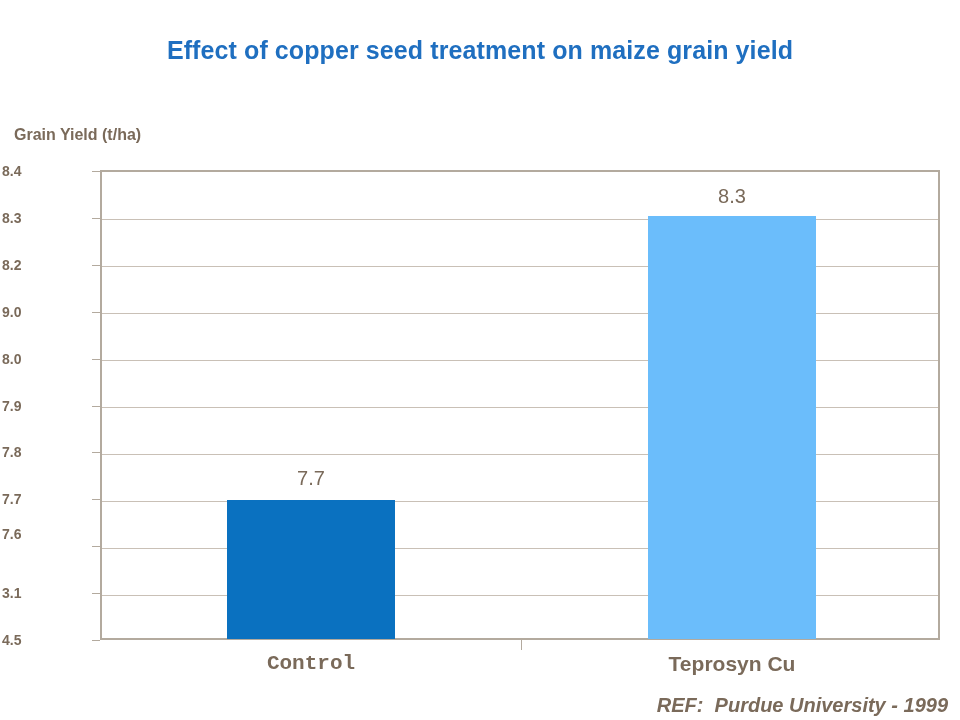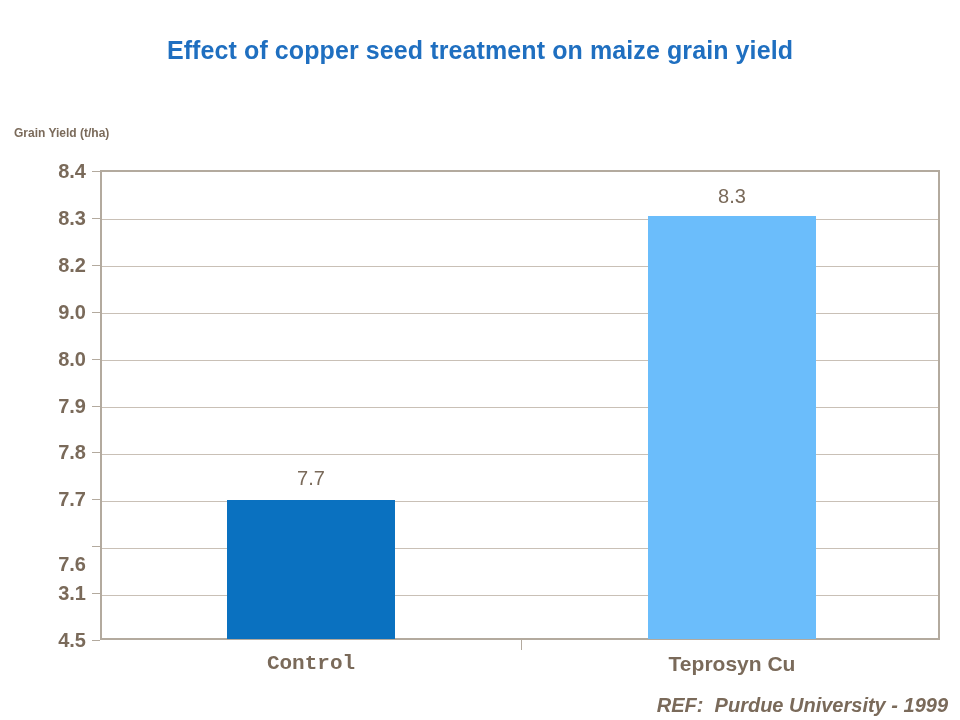--- a/index.html
+++ b/index.html
@@ -26,21 +26,21 @@
     font-weight: bold;
     color: #1f6fc0;
     letter-spacing: 0.1px;
   }
 
   
   .axis-title {
     position: absolute;
     left: 14px;
     top: 126px;
-    font-size: 12px;
+    font-size: 16px;
     font-weight: bold;
     color: #7a6a5a;
     white-space: nowrap;
   }
 
   
   .plot-frame {
     position: absolute;
     left: 100px;
     top: 170px;
@@ -80,22 +80,21 @@
     width: 8px;
     height: 1px;
     background: #b3aa9e;
   }
 
   
   .tick-label {
     position: absolute;
     right: 0;
     width: 84px;
-    text-align: right;
-    font-size: 20px;
+    font-size: 14px;
     font-weight: bold;
     color: #7a6a5a;
     transform: translateY(-50%);
     line-height: 1;
   }
   .ticklabels-wrap {
     position: absolute;
     left: 0;
     top: 0;
     width: 86px;
@@ -158,21 +157,21 @@
 
 <div class="ticklabels-wrap">
   <div class="tick-label" style="top:171px">8.4</div>
   <div class="tick-label" style="top:218px">8.3</div>
   <div class="tick-label" style="top:265px">8.2</div>
   <div class="tick-label" style="top:312px">9.0</div>
   <div class="tick-label" style="top:359px">8.0</div>
   <div class="tick-label" style="top:406px">7.9</div>
   <div class="tick-label" style="top:452px">7.8</div>
   <div class="tick-label" style="top:499px">7.7</div>
-  <div class="tick-label" style="top:564px">7.6</div>
+  <div class="tick-label" style="top:534px">7.6</div>
   <div class="tick-label" style="top:593px">3.1</div>
   <div class="tick-label" style="top:640px">4.5</div>
 </div>
 
 <div>
   <div class="tick-mark" style="top:171px"></div>
   <div class="tick-mark" style="top:218px"></div>
   <div class="tick-mark" style="top:265px"></div>
   <div class="tick-mark" style="top:312px"></div>
   <div class="tick-mark" style="top:359px"></div>

